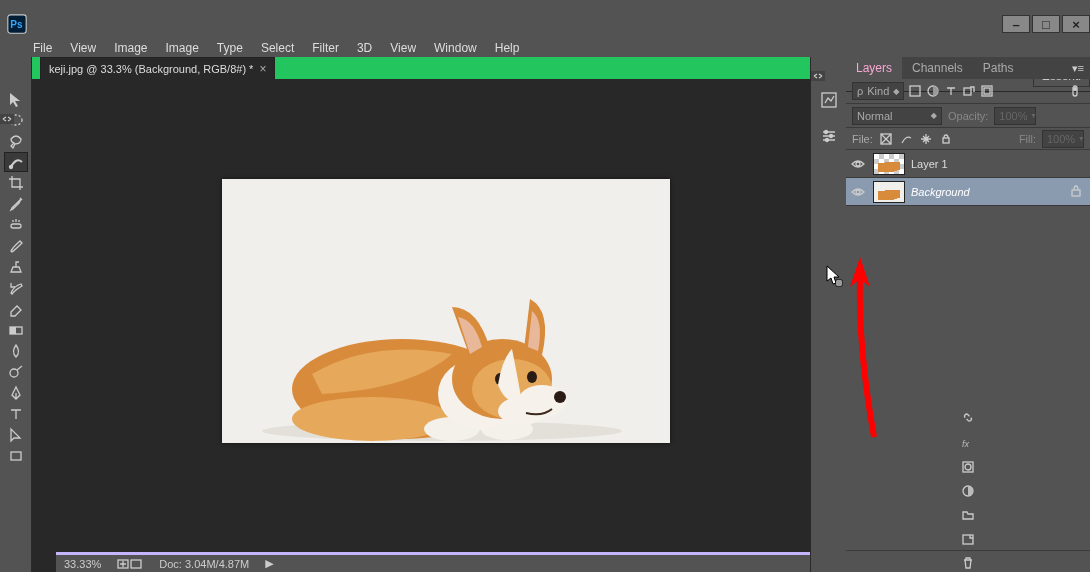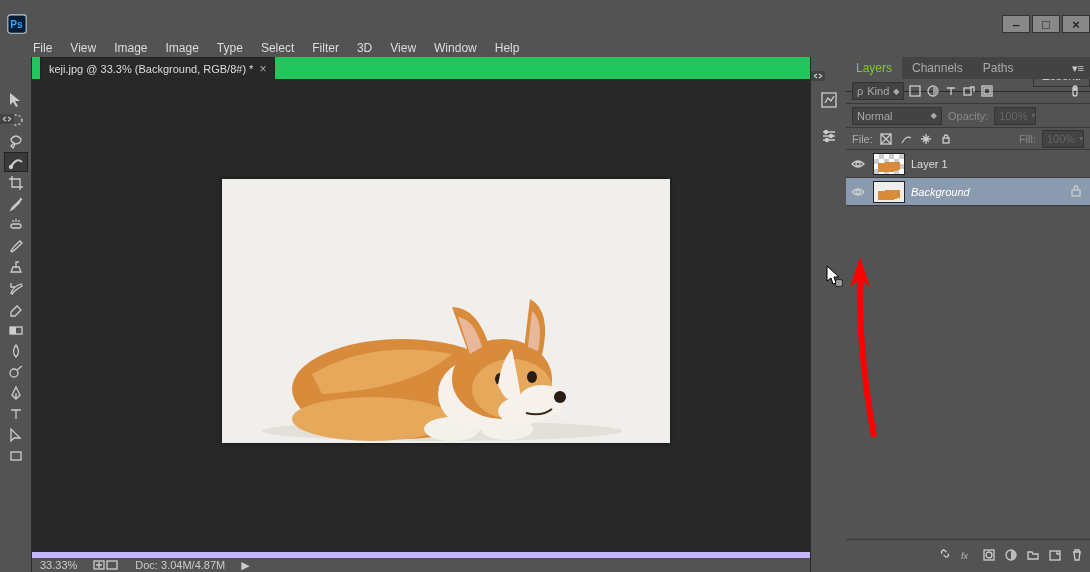--- a/index.html
+++ b/index.html
@@ -30,28 +30,28 @@
   .tool-col { width:32px; background:#535353; border-right:1px solid #2a2a2a; display:flex; flex-direction:column; align-items:center; padding-top:32px; gap:1px;}
   .tool-btn { width:24px; height:20px; display:flex; align-items:center; justify-content:center; cursor:pointer;}
   .tool-btn.active { background:#3a3a3a; border:1px solid #222;}
   .tool-btn svg { width:16px; height:16px; }
   .canvas-area { flex:1; background:#282828; position:relative; display:flex; flex-direction:column;}
   .doc-tabs { height:22px; background:#22c55e; display:flex; align-items:flex-end; padding-left:8px;}
   .doc-tab { height:22px; background:#282828; border-top:1px solid #222; border-left:1px solid #222;border-right:1px solid #222; color:#ddd; font-size:11px; padding:4px 8px; display:flex; align-items:center; gap:6px;}
   .doc-tab .close { font-size:12px; color:#aaa; cursor:pointer;}
   .canvas-holder { flex:1; position:relative; overflow:hidden;}
   .photo { position:absolute; left:190px; top:100px; width:448px; height:264px; background:#f1efec; box-shadow:0 0 4px rgba(0,0,0,.6);}
-  .status-bar { height:20px; background:#535353; border-top:6px solid #c4b5fd; display:flex; align-items:center; padding:0 8px; gap:16px; color:#ccc; font-size:11px;}
+  .status-bar { height:20px; background:#535353; border-top:3px solid #c4b5fd; display:flex; align-items:center; padding:0 8px; gap:16px; color:#ccc; font-size:11px;margin-left:24px;}
   .mini-panel-col { width:36px; background:#535353; border-left:1px solid #2a2a2a; display:flex; flex-direction:column; align-items:center; padding-top:14px; gap:14px;}
   .mini-panel-col .expand-tab{ position:static; align-self:flex-start; margin-bottom:-6px;}
   .mp-icon { width:22px; height:22px; display:flex; align-items:center; justify-content:center;}
   .mp-icon svg{width:18px;height:18px;}
   .panel-tabs { height:22px; background:#434343; display:flex; align-items:center;}
   .ptab { height:22px; padding:0 10px; display:flex; align-items:center; color:#aaa; font-size:12px; cursor:pointer;}
-  .ptab.active { background:#535353; color:#84cc16;}
+  .ptab.active { background:#535353; color:#f9a8d4;}
   .ptab-menu{ margin-left:auto; padding:0 6px; color:#ccc;}
   .filter-row { height:25px; display:flex; align-items:center; gap:4px; padding:0 6px; border-bottom:1px solid #3a3a3a;}
   .select-box{ height:18px; background:#434343; border:1px solid #333; padding:0 4px; color:#aaa; font-size:11px; display:flex; align-items:center; gap:4px;}
   .chip-icon{ width:14px; height:14px; display:flex; align-items:center; justify-content:center; color:#999;}
   .chip-icon svg{ width:14px; height:14px;}
   .blend-row { height:24px; display:flex; align-items:center; gap:6px; padding:0 6px; border-bottom:1px solid #3a3a3a;}
   .lock-row  { height:22px; display:flex; align-items:center; gap:6px; padding:0 6px; border-bottom:1px solid #3a3a3a; color:#aaa;}
   .layers-list{ flex:1; overflow:auto;}
   .layer-row { height:28px; display:flex; align-items:center; gap:6px; padding:0 3px; border-bottom:1px solid #3a3a3a;}
   .layer-row.selected{ background:#8a9bb0;}
@@ -61,21 +61,21 @@
   .thumb .chk{ position:absolute; inset:0; background:
      conic-gradient(#ccc 0 25%, #fff 25% 50%, #ccc 50% 75%, #fff 75%);
      background-size:10px 10px;}
   .thumb .mini-dog{ position:absolute; left:4px; top:8px; width:22px; height:10px;
      background:radial-gradient(ellipse at 70% 40%, #d98b3c 55%, transparent 56%),
                 radial-gradient(ellipse at 30% 60%, #d98b3c 60%, transparent 61%);}
   .layer-name{ font-size:11px;}
   .layer-row.selected .layer-name{ color:#111; }
   .layer-row.selected .bg-name{ font-style:italic; color:#fff;}
   .lock-ico{ margin-left:auto; margin-right:6px; color:#ddd;}
-  .panel-foot { height:22px; border-top:1px solid #3a3a3a; display:flex; align-items:center; justify-content:flex-end; gap:8px; padding:16px 6px;}
+  .panel-foot { height:22px; border-top:1px solid #3a3a3a; display:flex; align-items:center; justify-content:flex-end; gap:8px; padding:0 6px;flex-direction:column;}
   .panel-foot svg{ width:14px; height:14px; color:#bbb;}
   .arrow-overlay{ position:absolute; left:0; top:0; pointer-events:none;}
   .cursor-overlay{ position:absolute; left:-22px; top:208px; pointer-events:none;}
   .panel-col-wrap{ position:relative; display:flex; flex-direction:column; flex:1;}
   .panel-col-outer{ display:flex; flex-direction:column; width:244px;}
   svg{ stroke:#ccc; fill:none; stroke-width:1.3;}
 </style>
 </head>
 <body>
 

